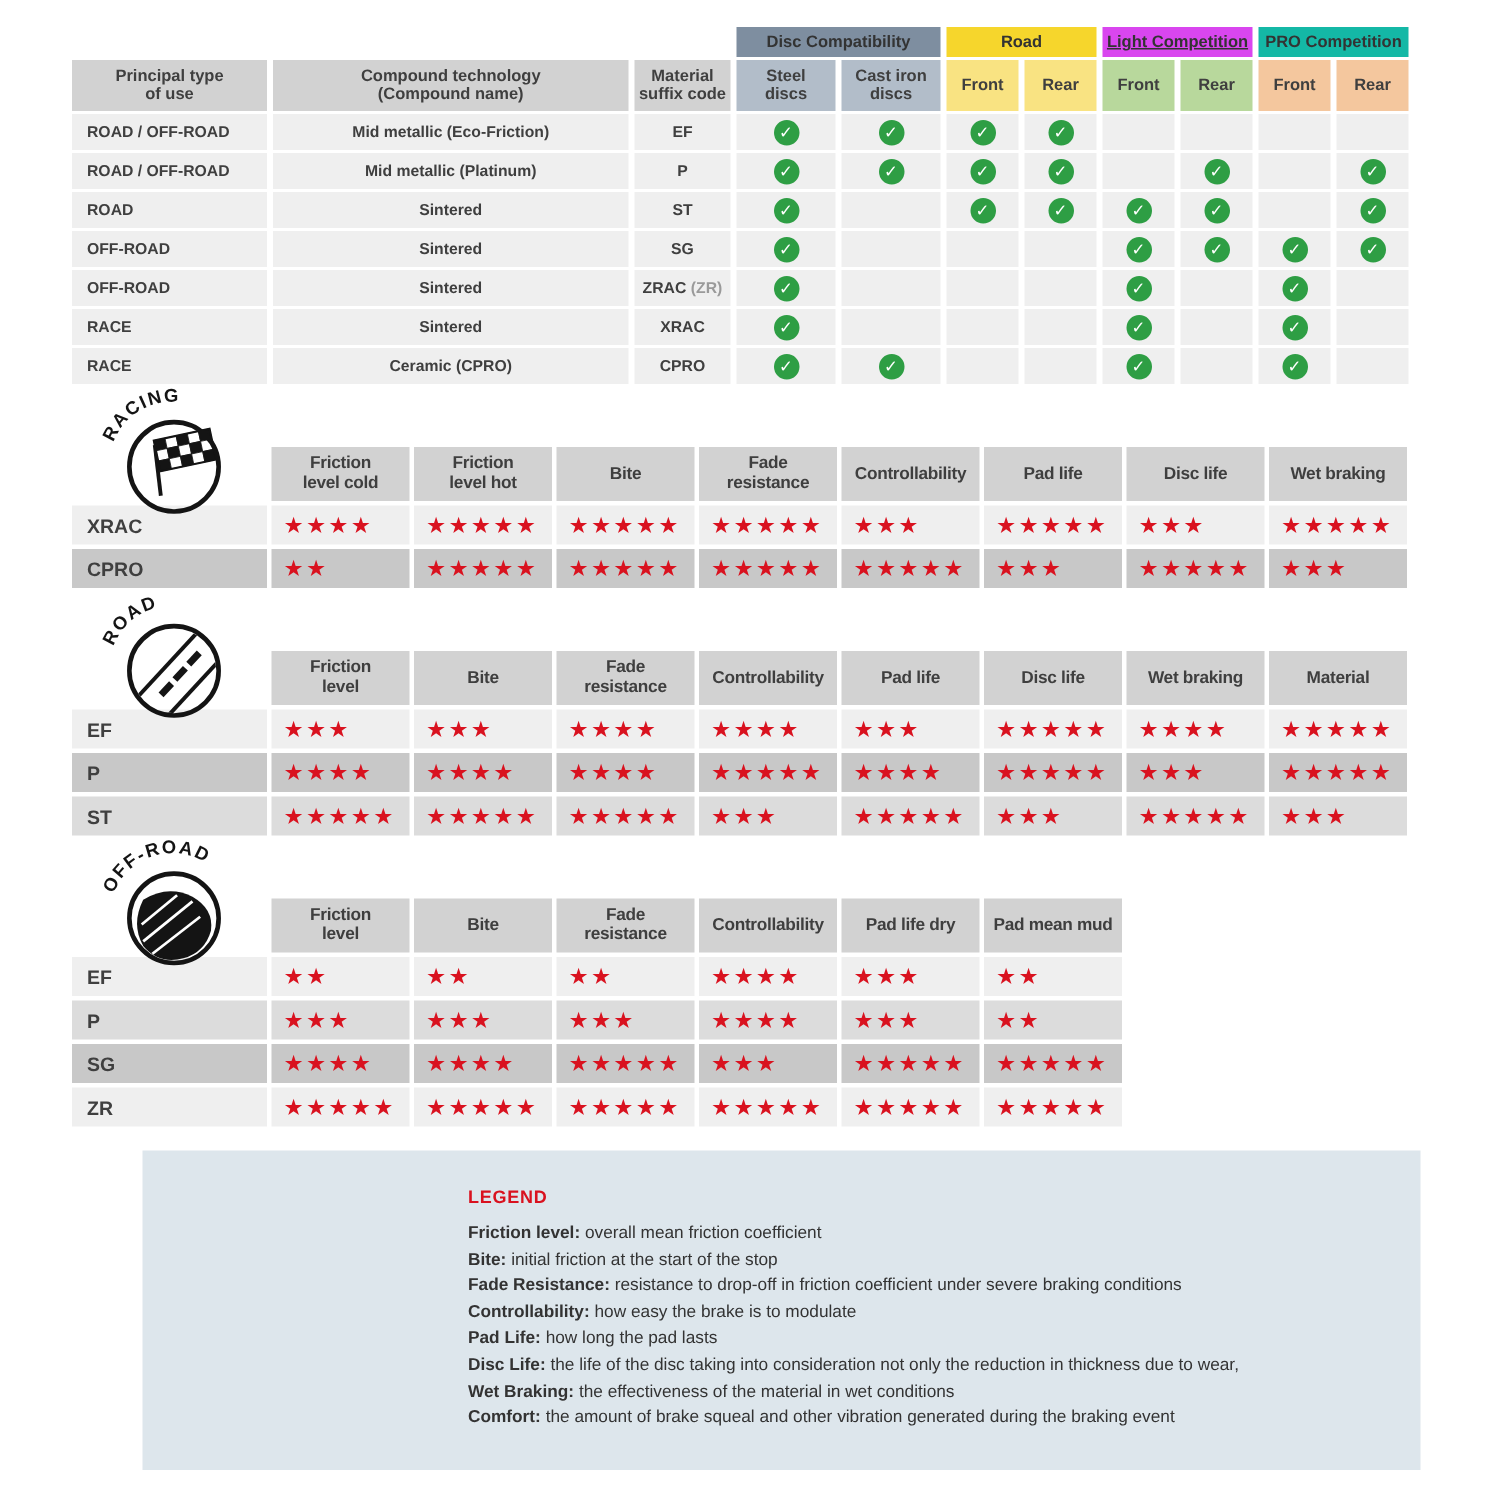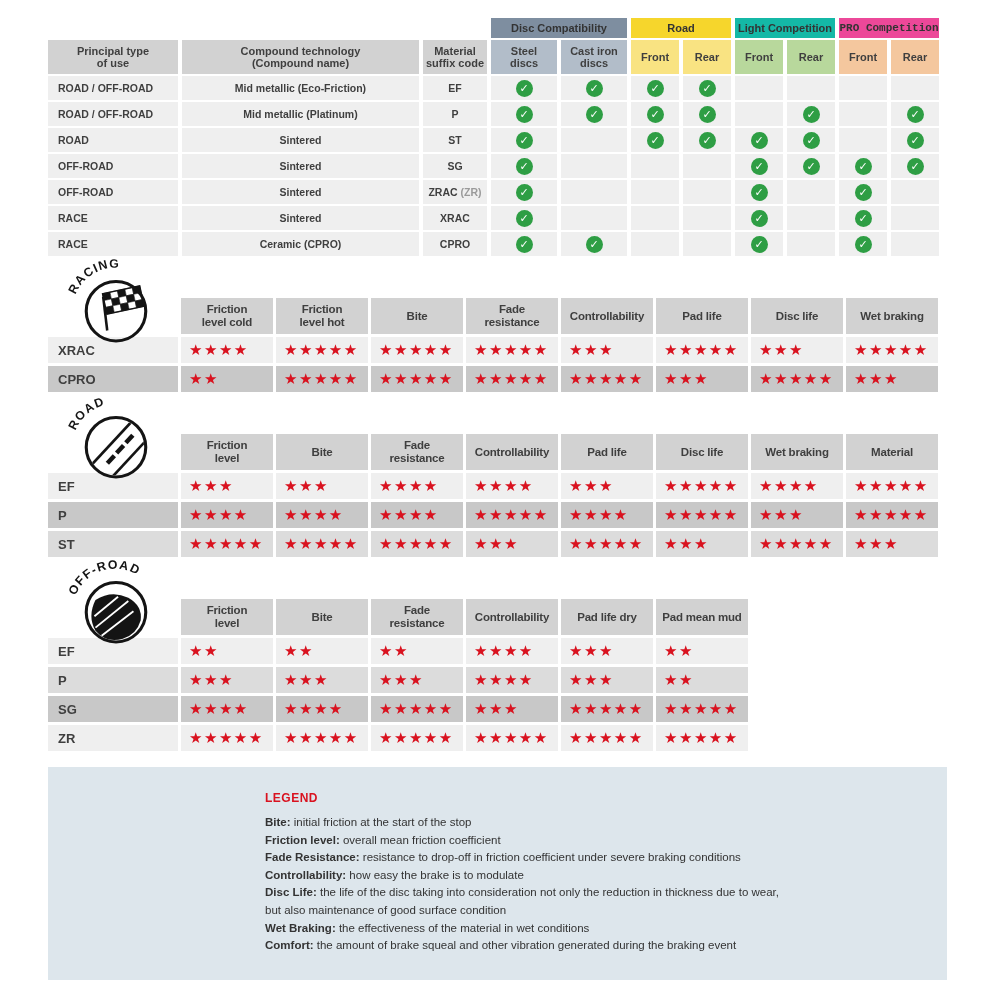--- a/index.html
+++ b/index.html
@@ -49,22 +49,22 @@
 <body>
 
 <div class="page">
   <div class="content">
 
     <section>
       <div class="compat-grid" id="compat-grid">
           <div class="spacer"></div>
           <div class="group-hd" style="background: rgb(126, 142, 160);">Disc Compatibility</div>
           <div class="group-hd" style="background: rgb(246, 214, 44);">Road</div>
-          <div class="group-hd" style="background: #14b8a6;">Light Competition</div>
-          <div class="group-hd" style="background: #ec4899; font-family: Liberation Mono, monospace;">PRO Competition</div>
+          <div class="group-hd" style="background: #d946ef; text-decoration: underline;">Light Competition</div>
+          <div class="group-hd" style="background: #14b8a6;">PRO Competition</div>
           <div class="col-hd">Principal type
 of use</div>
           <div class="col-hd">Compound technology
 (Compound name)</div>
           <div class="col-hd">Material
 suffix code</div>
           <div class="col-hd" style="background: rgb(178, 189, 201);">Steel
 discs</div>
           <div class="col-hd" style="background: rgb(178, 189, 201);">Cast iron
 discs</div>
@@ -379,28 +379,28 @@
             <div class="r-stars light" style="color: rgb(217, 18, 31);">★★★★★</div>
             <div class="r-stars light" style="color: rgb(217, 18, 31);">★★★★★</div>
             <div class="r-stars light" style="color: rgb(217, 18, 31);">★★★★★</div>
             <div class="r-stars light" style="color: rgb(217, 18, 31);">★★★★★</div>
             <div class="r-stars light" style="color: rgb(217, 18, 31);">★★★★★</div>
             <div class="r-stars light" style="color: rgb(217, 18, 31);">★★★★★</div>
           </div>
         </section>
       </div>
 
-    <section class="legend" id="legend-box" style="background: rgb(221, 230, 236);">
+    <section class="legend" id="legend-box" style="background: rgb(221, 230, 236); margin-left: 47px;">
       <h3 class="lg-title" id="legend-title" style="color: rgb(217, 18, 31);">LEGEND</h3>
       <div id="legend-items">
+          <div class="lg-item"><span class="lg-term">Friction level: </span><span class="lg-desc">overall mean friction coefficient</span></div>
           <div class="lg-item"><span class="lg-term">Bite: </span><span class="lg-desc">initial friction at the start of the stop</span></div>
-          <div class="lg-item"><span class="lg-term">Friction level: </span><span class="lg-desc">overall mean friction coefficient</span></div>
           <div class="lg-item"><span class="lg-term">Fade Resistance: </span><span class="lg-desc">resistance to drop-off in friction coefficient under severe braking conditions</span></div>
           <div class="lg-item"><span class="lg-term">Controllability: </span><span class="lg-desc">how easy the brake is to modulate</span></div>
+          <div class="lg-item"><span class="lg-term">Pad Life: </span><span class="lg-desc">how long the pad lasts</span></div>
           <div class="lg-item"><span class="lg-term">Disc Life: </span><span class="lg-desc">the life of the disc taking into consideration not only the reduction in thickness due to wear,</span></div>
-          <div class="lg-item"><span class="lg-desc">but also maintenance of good surface condition</span></div>
           <div class="lg-item"><span class="lg-term">Wet Braking: </span><span class="lg-desc">the effectiveness of the material in wet conditions</span></div>
           <div class="lg-item"><span class="lg-term">Comfort: </span><span class="lg-desc">the amount of brake squeal and other vibration generated during the braking event</span></div>
         </div>
     </section>
 
   </div>
 </div>
 
 </body></html>

